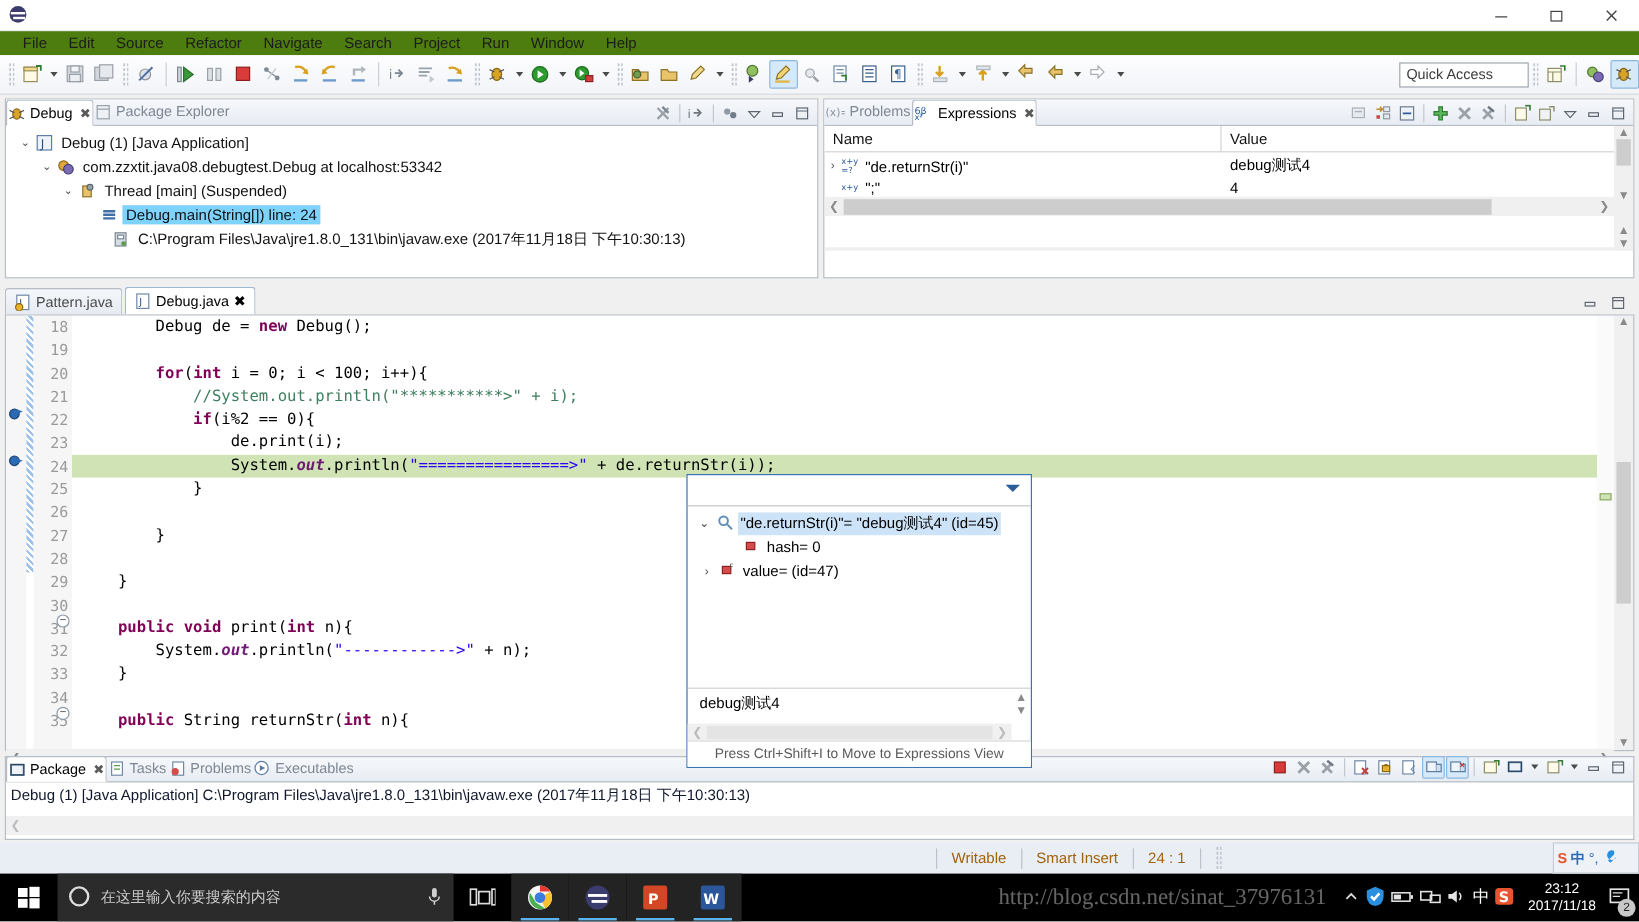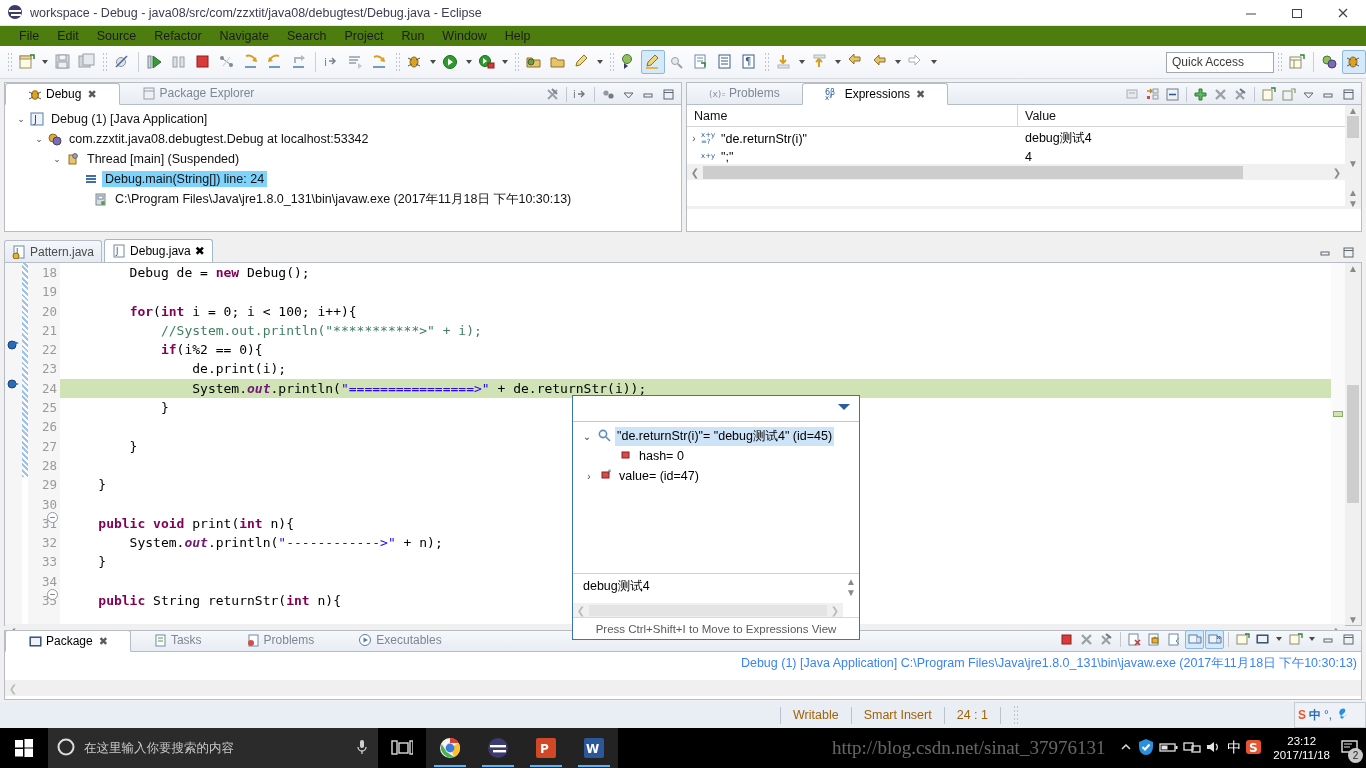--- a/index.html
+++ b/index.html
@@ -92,21 +92,21 @@
     border: 1px solid #b6bdc6;
   }
   .view-tabs {
     height: 22px; display: flex; align-items: flex-end;
     background: linear-gradient(180deg,#f6f8fb,#e7ecf3);
     border-bottom: 1px solid #b6bdc6;
     position: relative;
   }
   .vtab {
     height: 22px; display: flex; align-items: center; gap: 4px;
-    padding: 0 22px; font-size: 12px; color: #7e8793; white-space: nowrap; justify-content: flex-end;
+    padding: 0 1px; font-size: 12px; color: #7e8793; white-space: nowrap; justify-content: flex-end;
   }
   .vtab.sel {
     background: #fff; color: #000;
     border: 1px solid #b6bdc6; border-bottom: 1px solid #fff;
     border-radius: 3px 3px 0 0; margin-bottom: -1px;
   }
   .vtab .close { font-size: 11px; color: #5a5a5a; margin-left: 2px; }
   .view-toolbar {
     margin-left: auto; display: flex; align-items: center; gap: 1px; padding-right: 3px;
   }
@@ -210,21 +210,21 @@
   .popup-detail { border-top: 1px solid #d0d0d0; height: 44px; display: flex; }
   .popup-foot {
     height: 22px; border-top: 1px solid #d8d8d8; background: #fff;
     display: flex; align-items: center; justify-content: center;
     font-size: 11.5px; color: #5a5a5a;
   }
 
   
   .console-area { position: absolute; left: 4px; top: 630px; width: 1358px; height: 72px; }
   .console-body { background: #fff; border: 1px solid #b6bdc6; border-top: none; height: 48px; }
-  .console-line { font-size: 12.5px; padding: 3px 4px 2px 4px; color: #3b82f6; white-space: nowrap; text-align: right; }
+  .console-line { font-size: 12.5px; padding: 3px 4px 2px 4px; color: #0f172a; white-space: nowrap; }
 
   
   .statusbar {
     position: absolute; left: 0; top: 702px; width: 1366px; height: 26px;
     background: #e9eef5; display: flex; align-items: center; font-size: 12.5px; color: #a16207;
   }
   .st-sep { width: 1px; height: 17px; background: #b9c2cd; }
   .st-cell { padding: 0 12px; white-space: nowrap; }
 
   
@@ -263,21 +263,20 @@
 </style>
 </head>
 <body>
 
 <div id="app">
 
   <div class="titlebar">
     <span class="title-icon">
         <span class="ecl"></span>
       </span>
-    <span class="title-text">workspace - Debug - java08/src/com/zzxtit/java08/debugtest/Debug.java - Eclipse</span>
     <div class="win-buttons">
       <div class="win-btn">
         <svg width="12" height="12">
             <line x1="1" y1="7" x2="11" y2="7" stroke="#444" stroke-width="1"></line>
           </svg>
       </div>
       <div class="win-btn">
         <svg width="12" height="12">
             <rect x="1.5" y="2.5" width="9" height="8" fill="none" stroke="#444" stroke-width="1"></rect>
           </svg>

